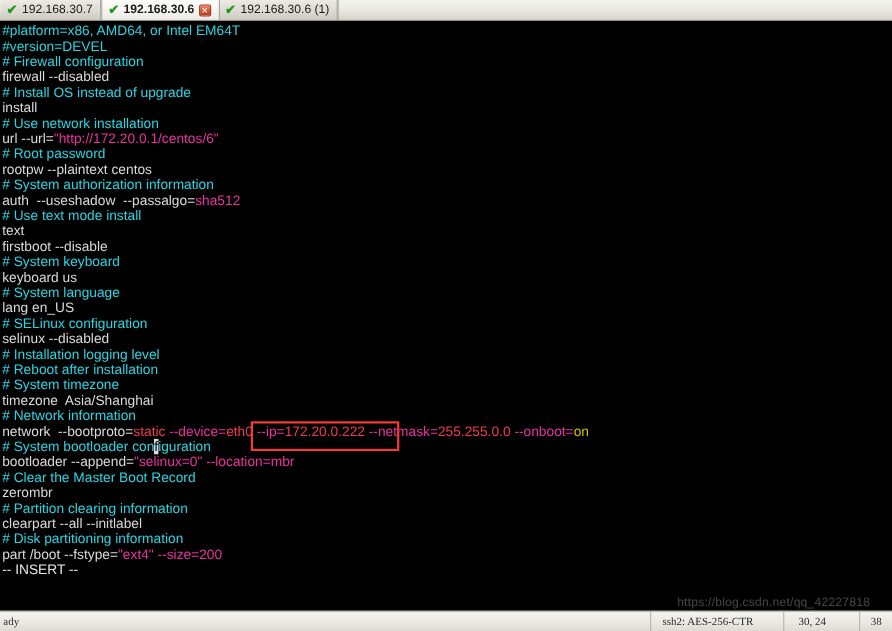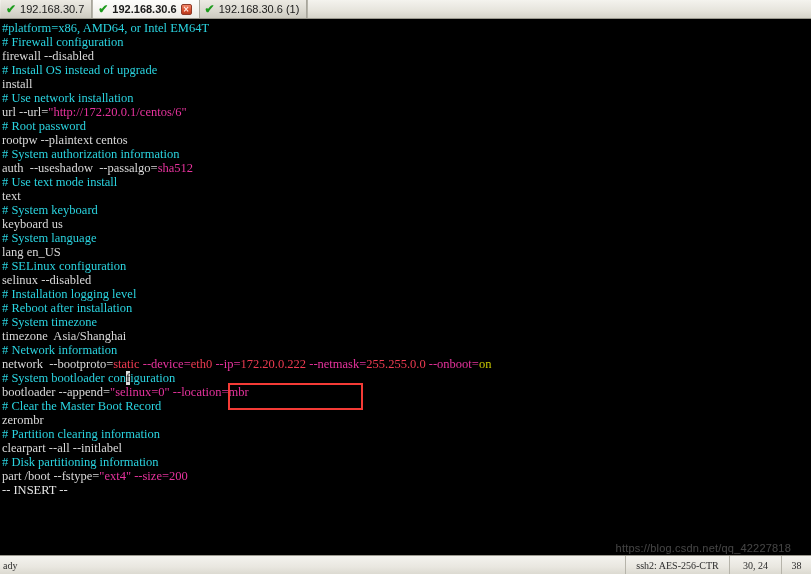--- a/index.html
+++ b/index.html
@@ -82,21 +82,21 @@
   
   #terminal {
     flex: 1;
     background: #000000;
     overflow: hidden;
     position: relative;
     padding: 2px 0 0 2px;
     box-sizing: border-box;
   }
   .line {
-    font-family: Liberation Serif, serif;
+    font-family: Liberation Sans, sans-serif;
     font-size: 12.5px;
     line-height: 14px;
     height: 14px;
     white-space: pre;
     color: #d8d8d8;
     letter-spacing: 0px;
   }
   .c-comment { color: #2ad4e0; }
   .c-plain   { color: #d9d9d9; }
   .c-string  { color: #e8339e; }
@@ -154,20 +154,21 @@
   }
   .status-cell {
     border-left: 1px solid #b6b4aa;
     height: 100%;
     display: flex;
     align-items: center;
     justify-content: center;
     padding: 0 7px;
     white-space: nowrap;
     box-sizing: border-box;
+    margin-left: 17px;
   }
   #status-cipher { min-width: 104px; }
   #status-pos    { min-width: 52px; }
   #status-extra  { min-width: 30px; }
 </style>
 </head>
 <body>
 
 <div id="app">
 
@@ -184,32 +185,34 @@
       <div class="tab">
         <span class="tab-check">✔</span>
         <span class="tab-label">192.168.30.6 (1)</span>
       </div>
       <div class="tabbar-filler"></div>
     </div>
 
   <div id="terminal">
     <div id="terminal-lines">
         <div class="line"><span class="c-comment">#platform=x86, AMD64, or Intel EM64T</span></div>
+        <div class="line"><span class="c-comment">#version=DEVEL</span></div>
         <div class="line"><span class="c-comment"># Firewall configuration</span></div>
         <div class="line"><span class="c-plain">firewall --disabled</span></div>
         <div class="line"><span class="c-comment"># Install OS instead of upgrade</span></div>
         <div class="line"><span class="c-plain">install</span></div>
         <div class="line"><span class="c-comment"># Use network installation</span></div>
         <div class="line"><span class="c-plain">url --url=</span><span class="c-string">"http://172.20.0.1/centos/6"</span></div>
         <div class="line"><span class="c-comment"># Root password</span></div>
         <div class="line"><span class="c-plain">rootpw --plaintext centos</span></div>
         <div class="line"><span class="c-comment"># System authorization information</span></div>
         <div class="line"><span class="c-plain">auth  --useshadow  --passalgo=</span><span class="c-string">sha512</span></div>
         <div class="line"><span class="c-comment"># Use text mode install</span></div>
         <div class="line"><span class="c-plain">text</span></div>
+        <div class="line"><span class="c-plain">firstboot --disable</span></div>
         <div class="line"><span class="c-comment"># System keyboard</span></div>
         <div class="line"><span class="c-plain">keyboard us</span></div>
         <div class="line"><span class="c-comment"># System language</span></div>
         <div class="line"><span class="c-plain">lang en_US</span></div>
         <div class="line"><span class="c-comment"># SELinux configuration</span></div>
         <div class="line"><span class="c-plain">selinux --disabled</span></div>
         <div class="line"><span class="c-comment"># Installation logging level</span></div>
         <div class="line"><span class="c-comment"># Reboot after installation</span></div>
         <div class="line"><span class="c-comment"># System timezone</span></div>
         <div class="line"><span class="c-plain">timezone  Asia/Shanghai</span></div>

